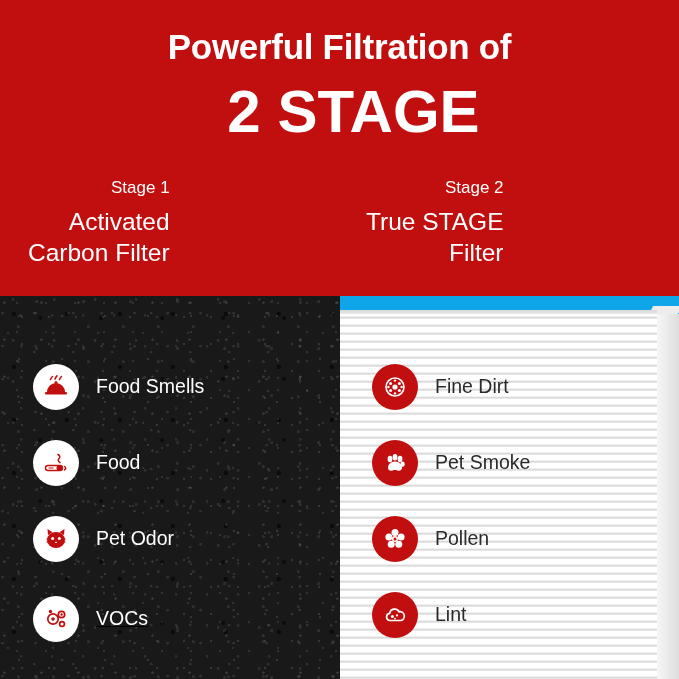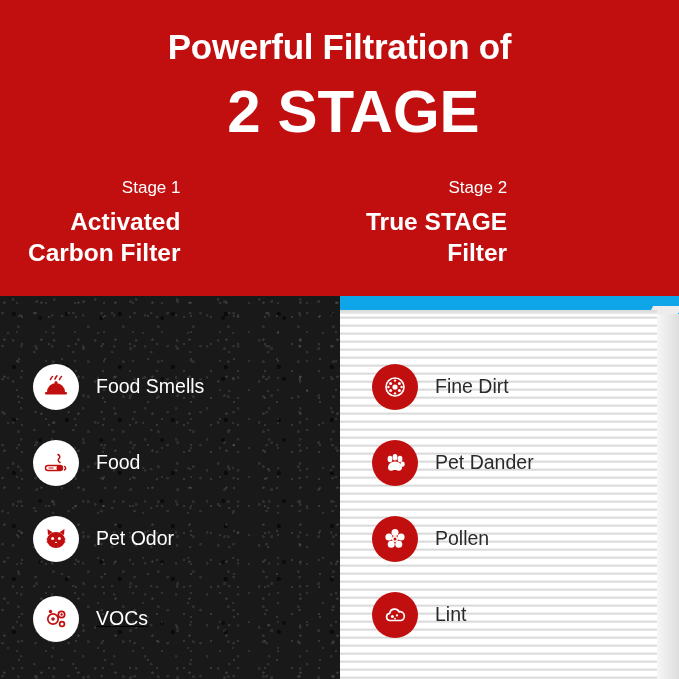--- a/index.html
+++ b/index.html
@@ -62,21 +62,21 @@
   .stage-left { left: 28px; }
   .stage-right { left: 366px; }
   .stage-kicker {
     font-size: 17px;
     font-weight: normal;
     line-height: 1.2;
     margin-bottom: 9px;
   }
   .stage-title {
     font-size: 24.5px;
-    font-weight: bold;
+    font-weight: normal;
     line-height: 1.26;
   }
 
   
   .panels {
     position: absolute;
     top: 296px;
     left: 0;
     width: 679px;
     height: 383px;
@@ -312,21 +312,21 @@
         <div class="feature-row" style="top:140px;">
           <span class="badge badge-red">
             <svg width="28" height="28" viewBox="0 0 28 28">
               <ellipse cx="9" cy="10" rx="2.4" ry="3.2" fill="#ffffff"></ellipse>
               <ellipse cx="14" cy="8.2" rx="2.4" ry="3.3" fill="#ffffff"></ellipse>
               <ellipse cx="19" cy="10" rx="2.4" ry="3.2" fill="#ffffff"></ellipse>
               <ellipse cx="21.6" cy="15.2" rx="2.1" ry="2.7" fill="#ffffff"></ellipse>
               <path d="M14 12.6 c4.6 0 7 3.4 7 6.2 c0 2.4 -2.4 3.4 -4.6 2.6 c-1.6 -0.6 -3.2 -0.6 -4.8 0 c-2.2 0.8 -4.6 -0.2 -4.6 -2.6 c0 -2.8 2.4 -6.2 7 -6.2 z" fill="#ffffff"></path>
             </svg>
           </span>
-          <span class="feature-label label-on-light">Pet Dander</span>
+          <span class="feature-label label-on-light">Pet Smoke</span>
         </div>
 
         <div class="feature-row" style="top:216px;">
           <span class="badge badge-red">
             <svg width="28" height="28" viewBox="0 0 28 28">
               <circle cx="14" cy="7.6" r="3.5" fill="#ffffff"></circle>
               <circle cx="20.1" cy="12" r="3.5" fill="#ffffff"></circle>
               <circle cx="17.8" cy="19.2" r="3.5" fill="#ffffff"></circle>
               <circle cx="10.2" cy="19.2" r="3.5" fill="#ffffff"></circle>
               <circle cx="7.9" cy="12" r="3.5" fill="#ffffff"></circle>

